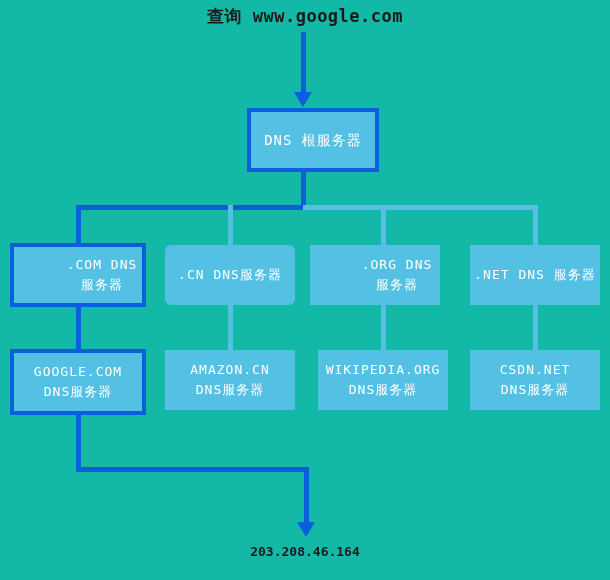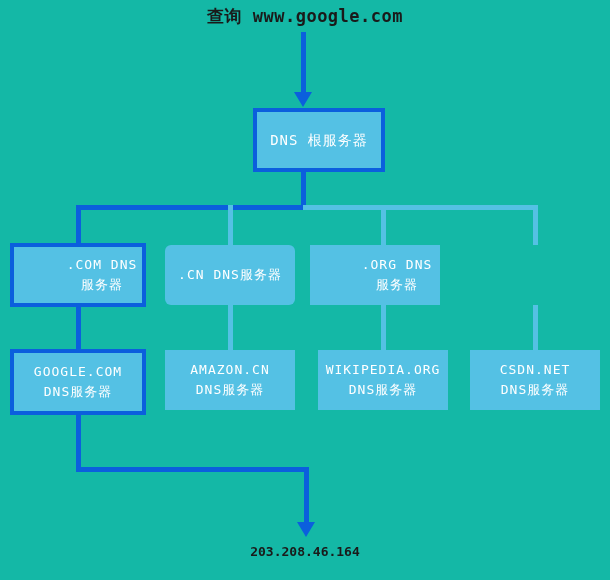--- a/index.html
+++ b/index.html
@@ -46,40 +46,43 @@
 </head>
 <body>
 
 <div class="canvas">
 
   <div class="title">查询 www.google.com</div>
 
   <div class="vline" style="left:301px;top:32px;height:62px;"></div>
   <div class="arrowhead" style="left:294px;top:92px;"></div>
 
-  <div class="box root hl" style="left:253px;top:108px;width:132px;height:64px;">
+  <div class="box root hl" style="left:247px;top:108px;width:132px;height:64px;">
     <span>DNS 根服务器</span>
   </div>
 
   <div class="vline" style="left:301px;top:172px;height:35px;"></div>
   <div class="hline" style="left:76px;top:205px;width:229px;"></div>
   <div class="hline light" style="left:303px;top:205px;width:235px;"></div>
   <div class="vline" style="left:76px;top:205px;height:38px;"></div>
   <div class="vline light" style="left:228px;top:205px;height:40px;"></div>
   <div class="vline light" style="left:381px;top:205px;height:40px;"></div>
   <div class="vline light" style="left:533px;top:205px;height:40px;"></div>
 
   <div class="box hl" style="left:10px;top:243px;width:136px;height:64px;padding-left:48px;">
     <span>.COM DNS服务器</span>
   </div>
   <div class="box" style="left:165px;top:245px;width:130px;height:60px;border-radius:6px;">
     <span>.CN DNS服务器</span>
   </div>
   <div class="box" style="left:310px;top:245px;width:130px;height:60px;padding-left:44px;">
     <span>.ORG DNS 服务器</span>
+  </div>
+  <div class="box" style="left:470px;top:245px;width:130px;height:60px;">
+    <span>.NET DNS 服务器</span>
   </div>
 
   <div class="vline" style="left:76px;top:307px;height:42px;"></div>
   <div class="vline light" style="left:228px;top:305px;height:45px;"></div>
   <div class="vline light" style="left:381px;top:305px;height:45px;"></div>
   <div class="vline light" style="left:533px;top:305px;height:45px;"></div>
 
   <div class="box hl" style="left:10px;top:349px;width:136px;height:66px;">
     <div>GOOGLE.COM</div>
     <div>DNS服务器</div>

